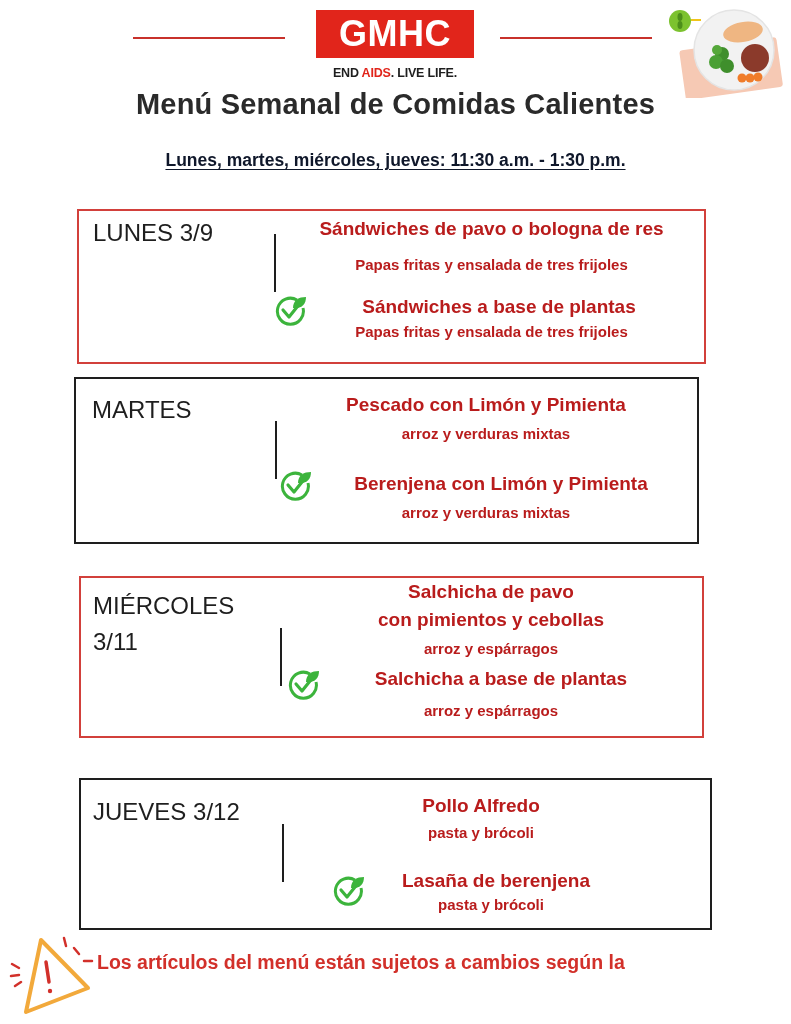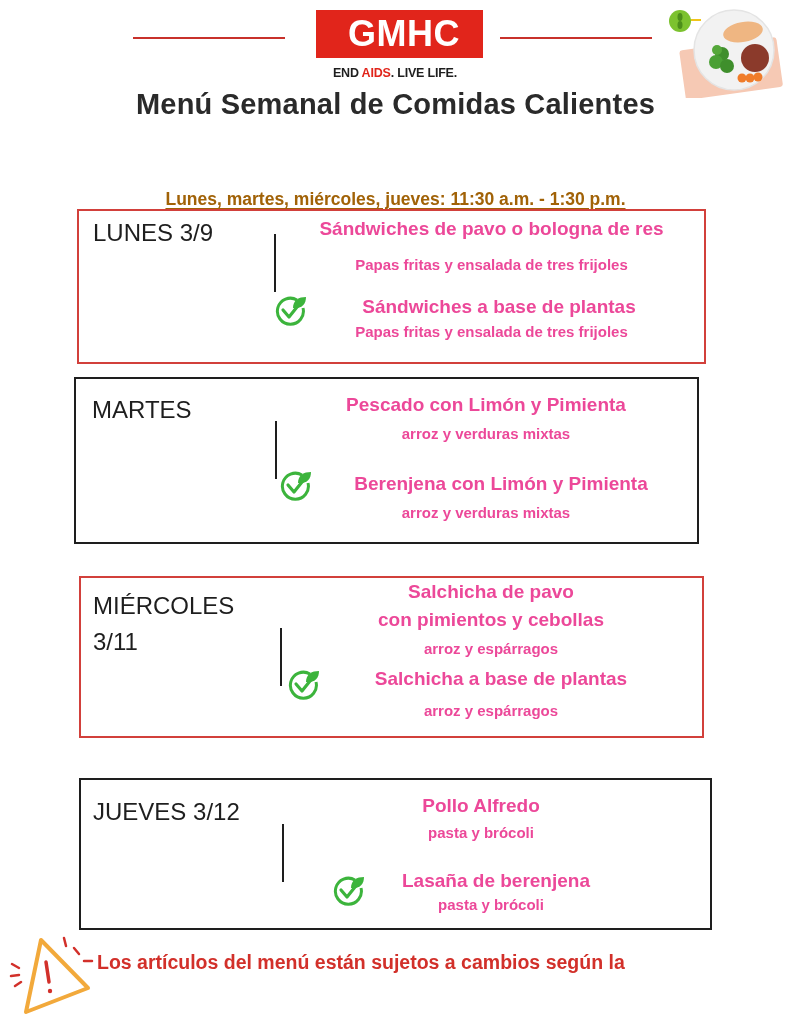--- a/index.html
+++ b/index.html
@@ -1,29 +1,29 @@
 <!DOCTYPE html>
 <html><head>
 <meta charset="utf-8">
 <style>
   html, body { margin:0; padding:0; background:#ffffff; }
   body { width:791px; height:1024px; position:relative; overflow:hidden; font-family:"Liberation Sans", "DejaVu Sans", sans-serif; color:#1e1e1e; }
   .abs { position:absolute; }
   .hline { position:absolute; height:2px; background:#c8312b; }
-  .logo { position:absolute; left:316px; top:10px; width:158px; height:48px; background:#e1251b; color:#fff; font-weight:700; font-size:36px; text-align:center; line-height:48px; letter-spacing:0.5px;padding-left:9px; }
+  .logo { position:absolute; left:316px; top:10px; width:158px; height:48px; background:#e1251b; color:#fff; font-weight:700; font-size:36px; text-align:center; line-height:48px; letter-spacing:0.5px; }
   .tagline { position:absolute; left:316px; top:66px; width:158px; text-align:center; font-size:12.5px; font-weight:700; color:#1e1e1e; letter-spacing:-0.2px; }
   .tagline .red { color:#e1251b; }
   .title { position:absolute; left:0; width:791px; top:88px; text-align:center; font-size:29px; font-weight:700; color:#2a2a2a; letter-spacing:0.2px; }
-  .hours { position:absolute; left:0; width:791px; top:150px; text-align:center; font-size:17.5px; font-weight:700; color:#a16207; text-decoration:underline; text-underline-offset:3px;margin-top:39px; }
+  .hours { position:absolute; left:0; width:791px; top:150px; text-align:center; font-size:17.5px; font-weight:700; color:#0f172a; text-decoration:underline; text-underline-offset:3px; }
   .day-card { position:absolute; background:#fff; box-sizing:border-box; }
   .day-card.red { border:2px solid #d2403b; }
   .day-card.black { border:2px solid #1e1e1e; }
   .day-label { position:absolute; font-size:24px; color:#1e1e1e; line-height:36px; }
   .vdiv { position:absolute; width:2px; background:#1e1e1e; }
-  .dish { position:absolute; text-align:center; font-weight:700; color:#ec4899; white-space:nowrap; }
+  .dish { position:absolute; text-align:center; font-weight:700; color:#b91c1c; white-space:nowrap; }
   .dish.main { font-size:19px; }
   .dish.side { font-size:15px; }
   .leaf { position:absolute; width:32px; height:32px; }
   .warn-text { position:absolute; left:97px; top:948px; font-size:19.5px; font-weight:700; color:#d2302a; line-height:29px; }
   .plate { position:absolute; left:668px; top:6px; width:115px; height:92px; }
 </style>
 </head>
 <body>
 
 <div class="hline" style="left:133px; top:37px; width:152px;"></div>

